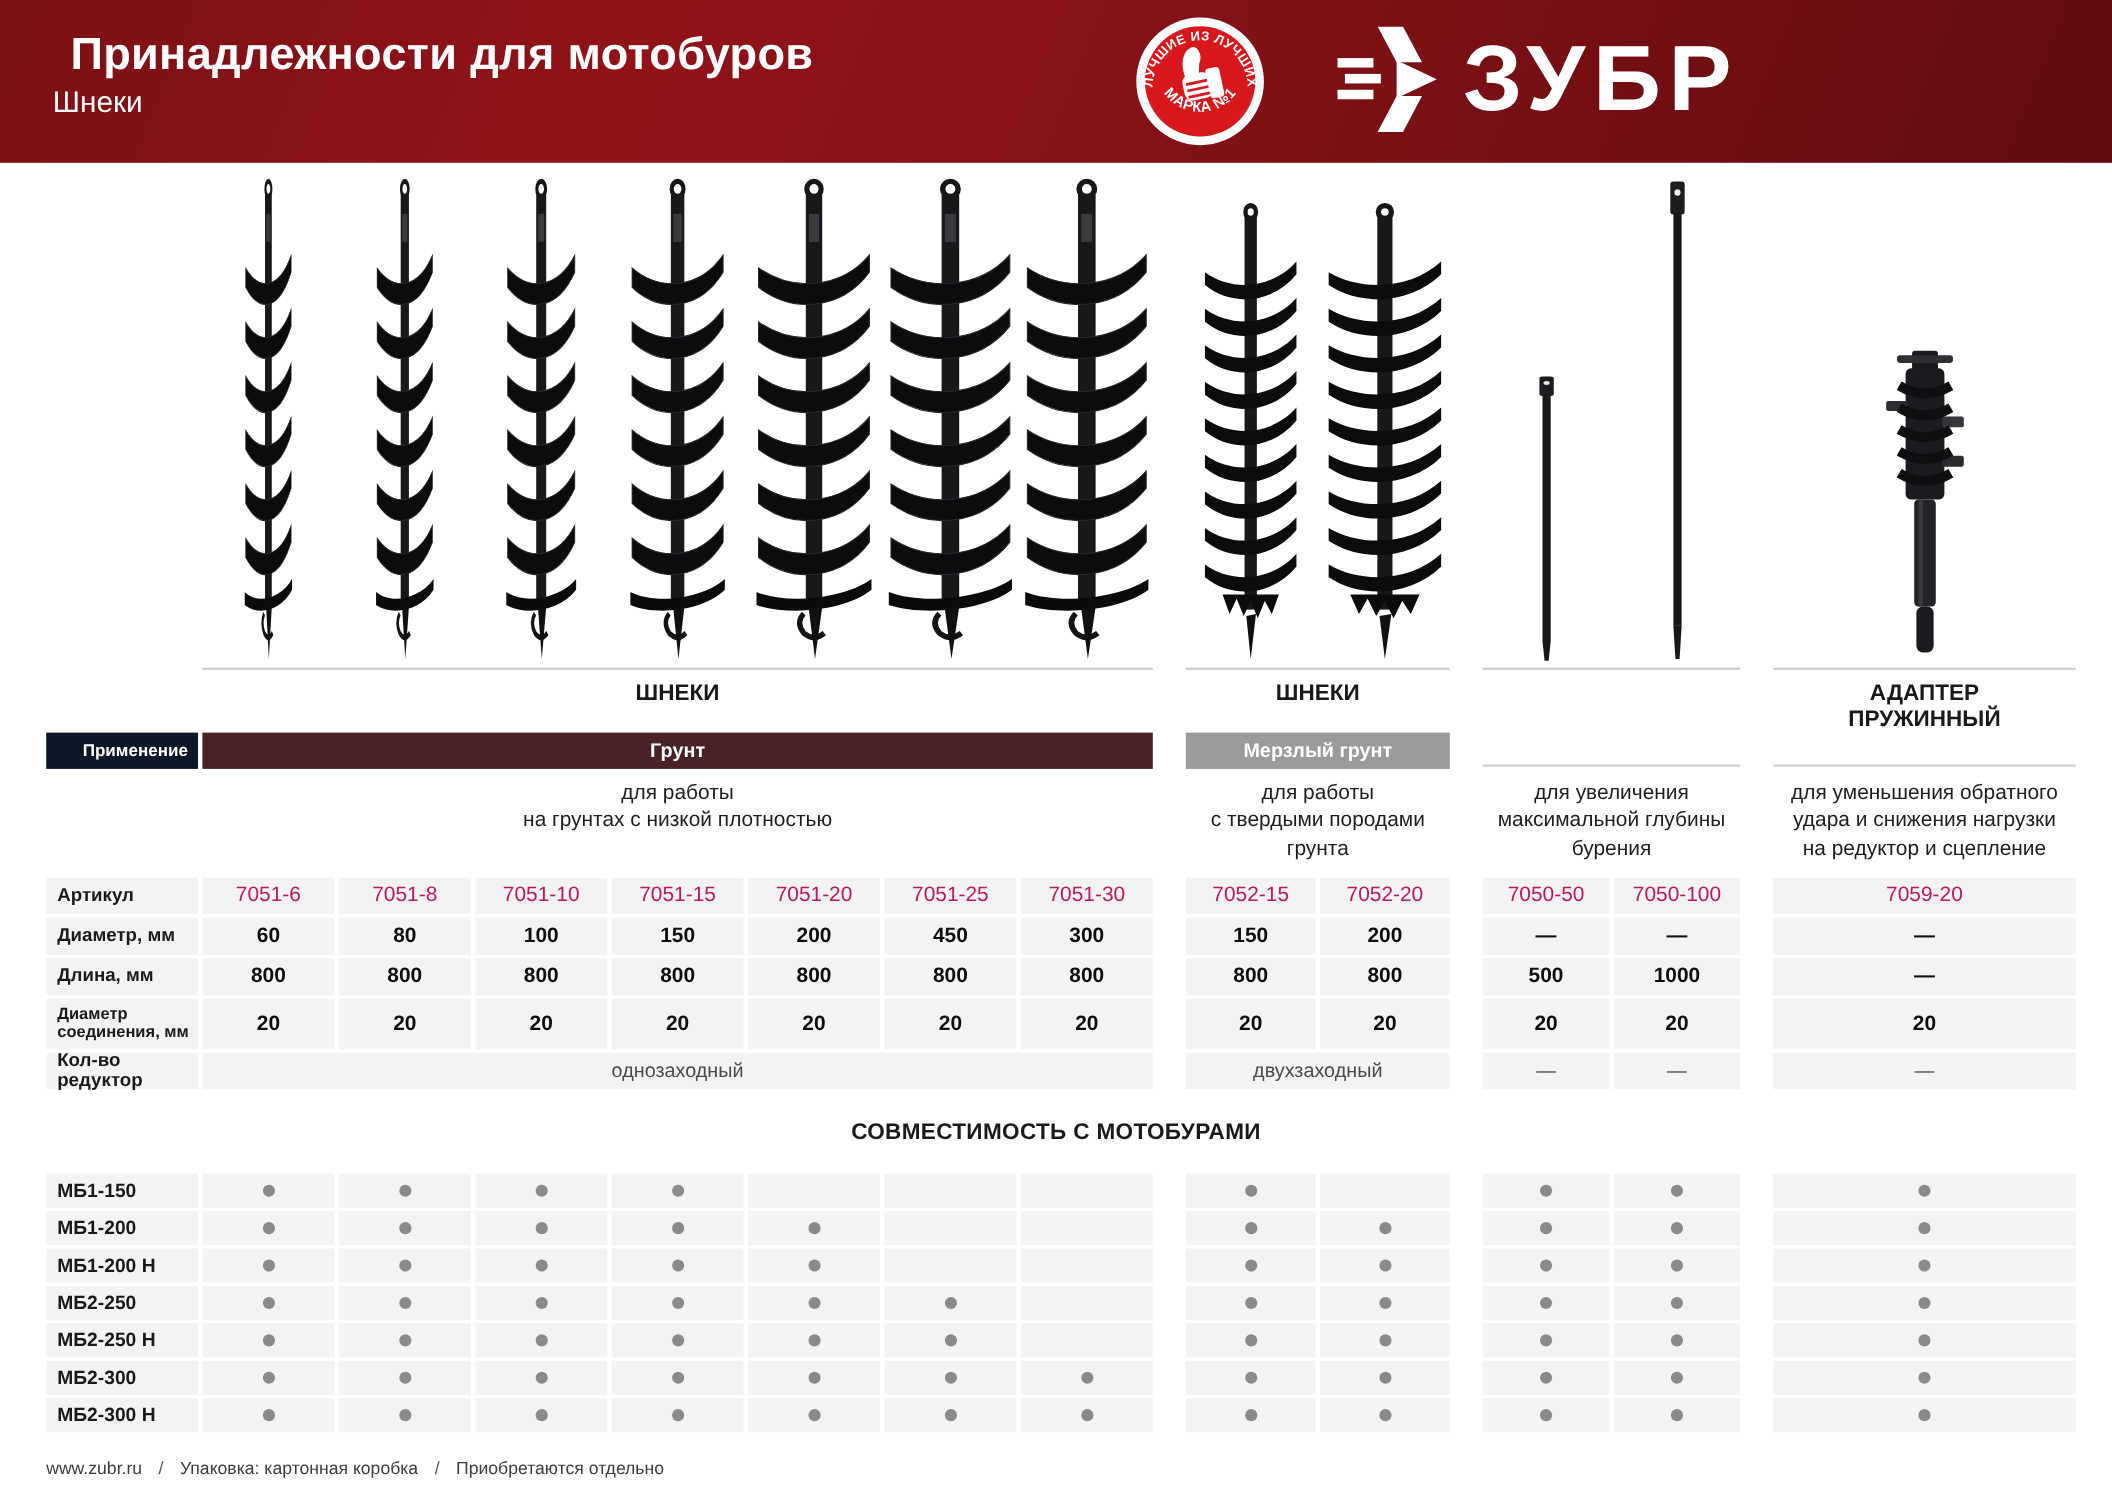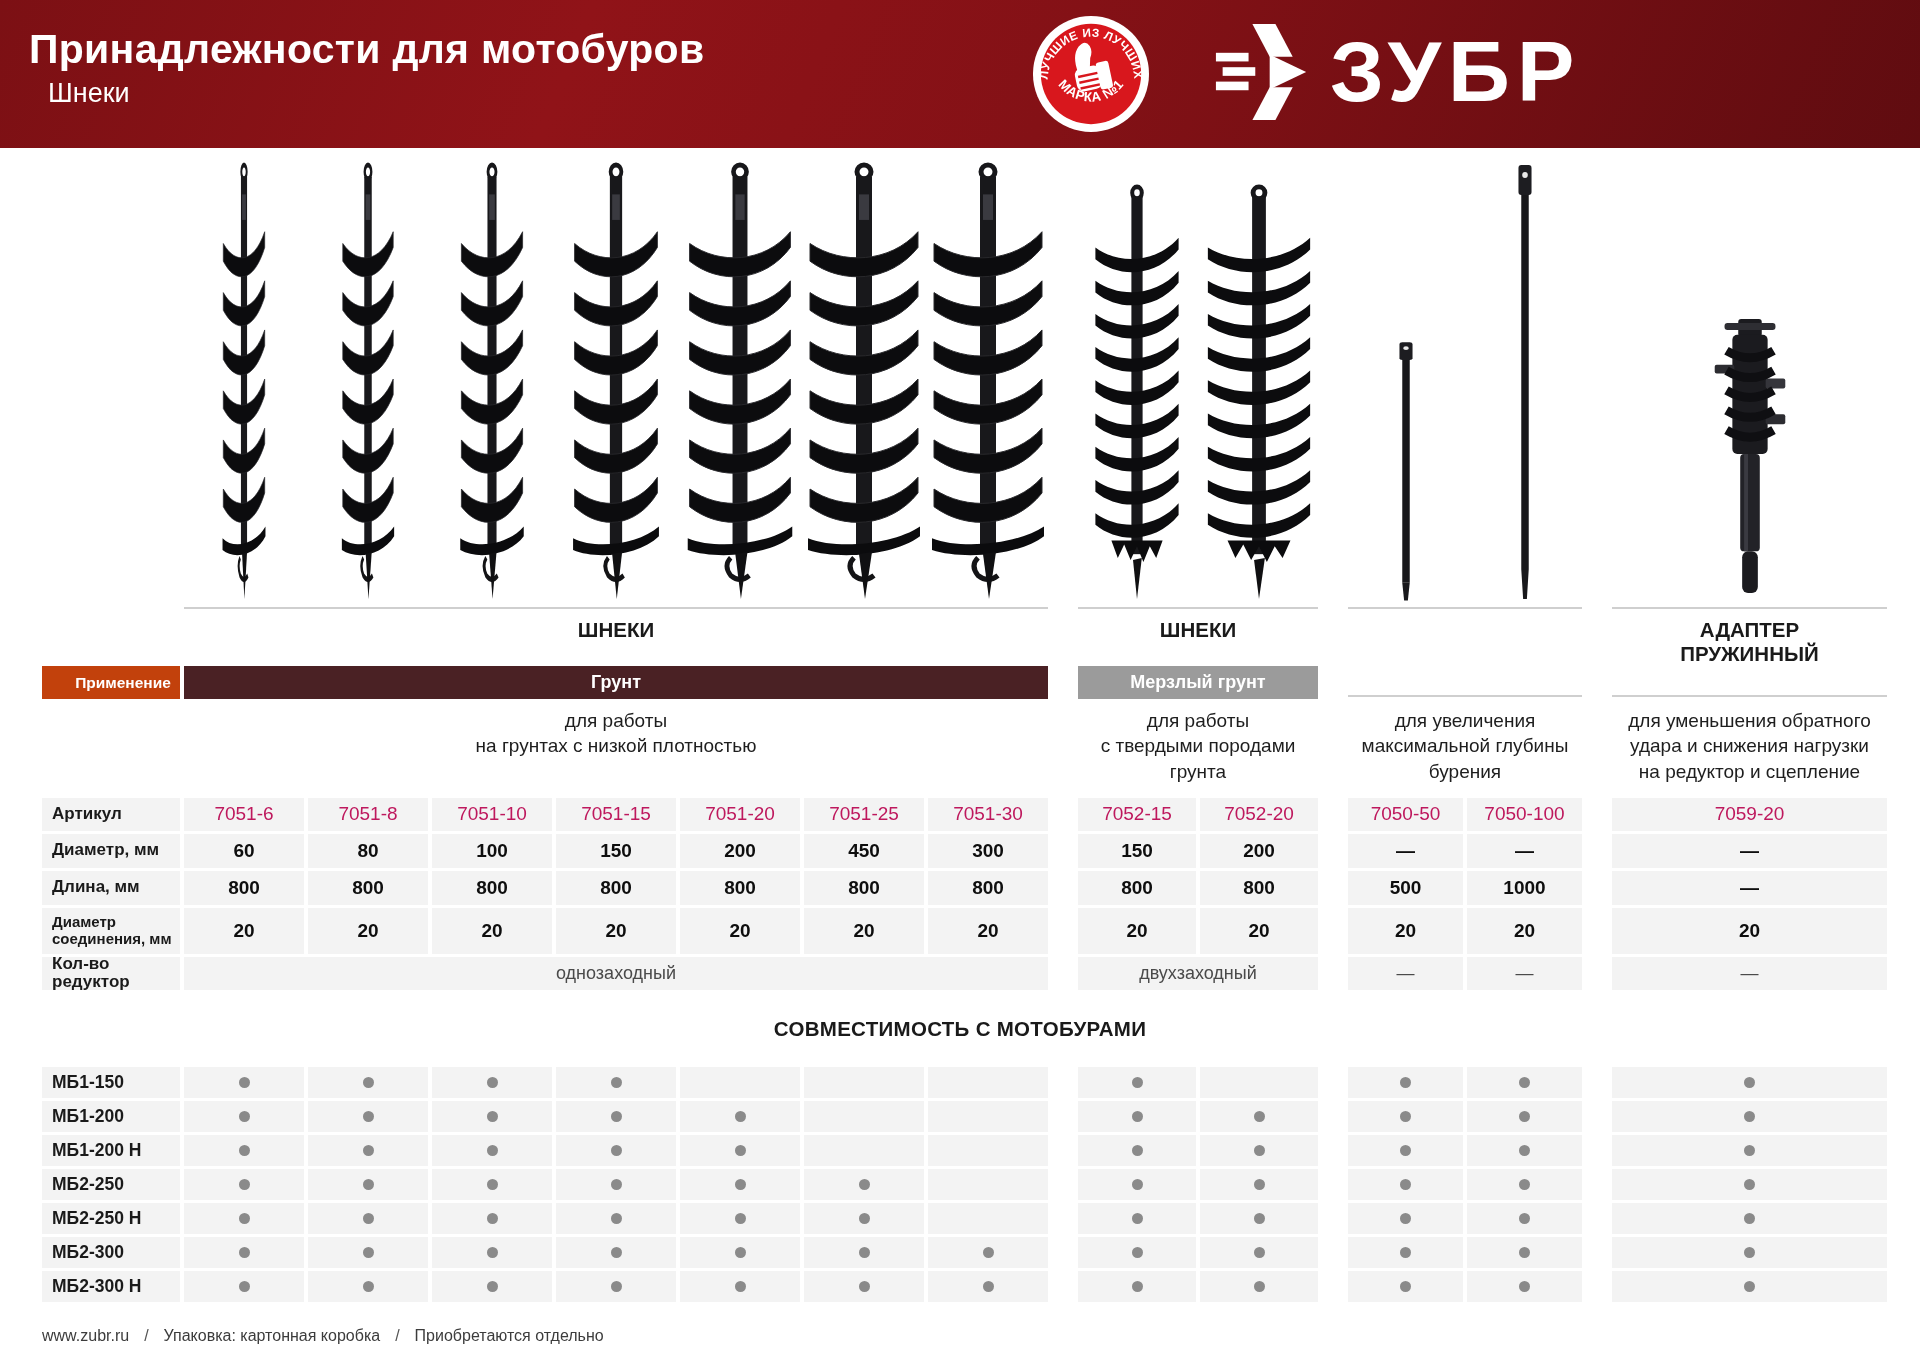--- a/index.html
+++ b/index.html
@@ -3,21 +3,21 @@
 <meta charset="utf-8">
 <style>
   * { margin:0; padding:0; box-sizing:border-box; }
   html,body { width:1920px; height:1357px; background:#fff; overflow:hidden;
               font-family:"Liberation Sans","DejaVu Sans",sans-serif; color:#1a1a1a; }
 
   
   .masthead { position:relative; height:148px;
     background:linear-gradient(112deg,#7c1014 0%,#901318 30%,#841116 55%,#600c10 100%); }
   .masthead h1 { color:#fff; font-size:41px; font-weight:bold; letter-spacing:.3px;
-                 padding:27px 0 0 29px; line-height:1.1; }
+                 padding:27px 0 0 64px; line-height:1.1; }
   .masthead .subtitle { color:#fff; font-size:27px; padding:6px 0 0 48px; }
   .badge { position:absolute; left:1032px; top:15px; width:118px; height:118px; }
   .brand { position:absolute; left:1214px; top:24px; display:flex; align-items:center; gap:20px; }
   .brand svg.bison { width:96px; height:96px; }
   .brand-word { color:#fff; font-size:86px; font-weight:bold; letter-spacing:7px;
                 line-height:1; transform:scaleY(.98); }
 
   
   .grid { display:grid; column-gap:4px; padding:0 33px 0 42px;
     grid-template-columns:138px repeat(7,120px) 22px 118px 118px 22px 115px 115px 22px 275px; }
@@ -31,21 +31,21 @@
   .products { margin-top:7px; }
   .pcell { display:flex; align-items:flex-end; justify-content:center; height:448px; }
   .pcell svg { display:block; }
 
   
   .ghead { margin-top:4px; grid-template-rows:auto auto auto auto; }
   .group-rule { grid-row:1; height:2px; background:#cfcfcf; }
   .group-title { grid-row:2; align-self:start; text-align:center; font-weight:bold;
                  font-size:20.5px; line-height:1.18; white-space:pre-line; padding-top:9px; }
   .bar-row { grid-row:3; height:33px; display:flex; align-items:center; justify-content:center; }
-  .app-label { background:#c2410c; color:#fff; font-weight:bold; font-size:15.5px;padding-left:24px; }
+  .app-label { background:#0f172a; color:#fff; font-weight:bold; font-size:15.5px;padding-left:24px; }
   .bar-ground { background:#4a2124; color:#fff; font-weight:bold; font-size:18px; }
   .bar-frozen { background:#9b9b9b; color:#fff; font-weight:bold; font-size:18px; }
   .mini-rule { grid-row:3; align-self:end; height:2px; background:#cfcfcf; margin-bottom:2px; }
   .group-desc { grid-row:4; text-align:center; font-size:19px; line-height:1.32;
                 white-space:pre-line; padding:9px 0 14px; color:#1e1e1e; min-height:97px; }
 
   
   .spec .grid { margin-bottom:3px; }
   .cell { background:#f3f3f3; display:flex; align-items:center; justify-content:center; }
   .lab { justify-content:flex-start; padding-left:10px; font-weight:bold; font-size:17px;

